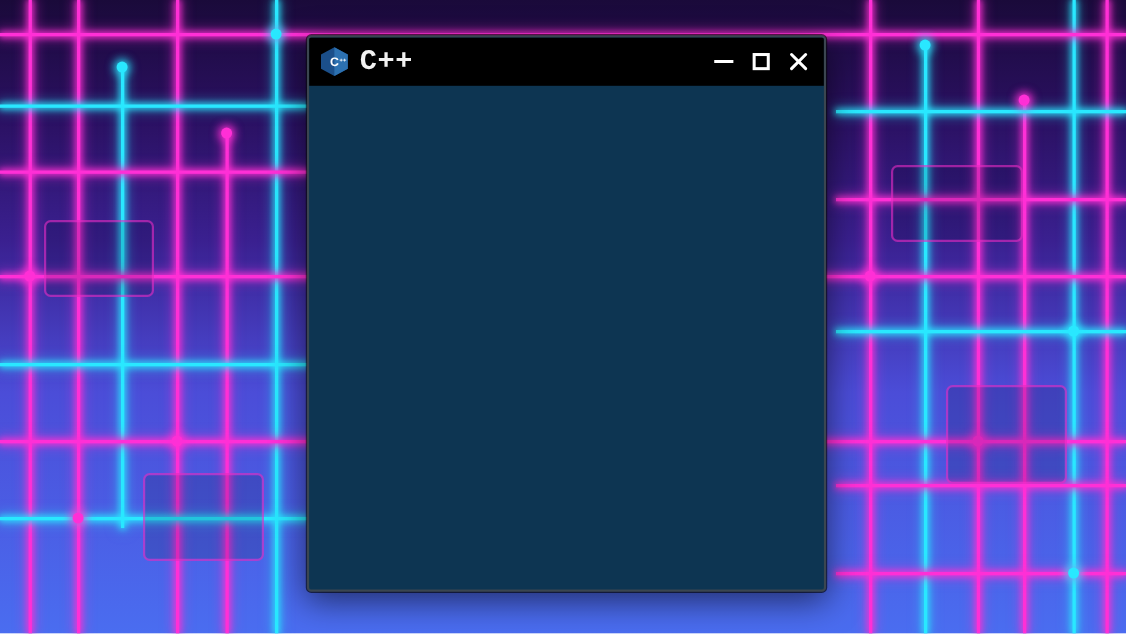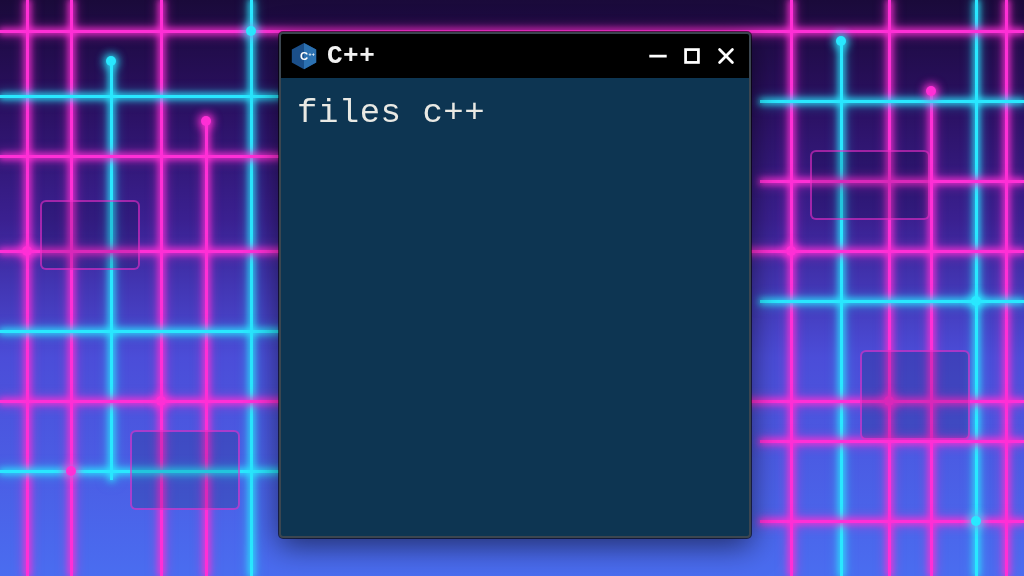--- a/index.html
+++ b/index.html
@@ -150,16 +150,13 @@
           </svg>
       </span>
       <span class="wc">
         <svg viewBox="0 0 24 24">
           <line x1="5" y1="5" x2="19" y2="19" stroke="#ffffff" stroke-width="3" stroke-linecap="round"></line>
           <line x1="19" y1="5" x2="5" y2="19" stroke="#ffffff" stroke-width="3" stroke-linecap="round"></line>
         </svg>
       </span>
     </div>
   </div>
-  <div class="content">
-    <div>files c++</div>
-  </div>
 </div>
 
 </body></html>

